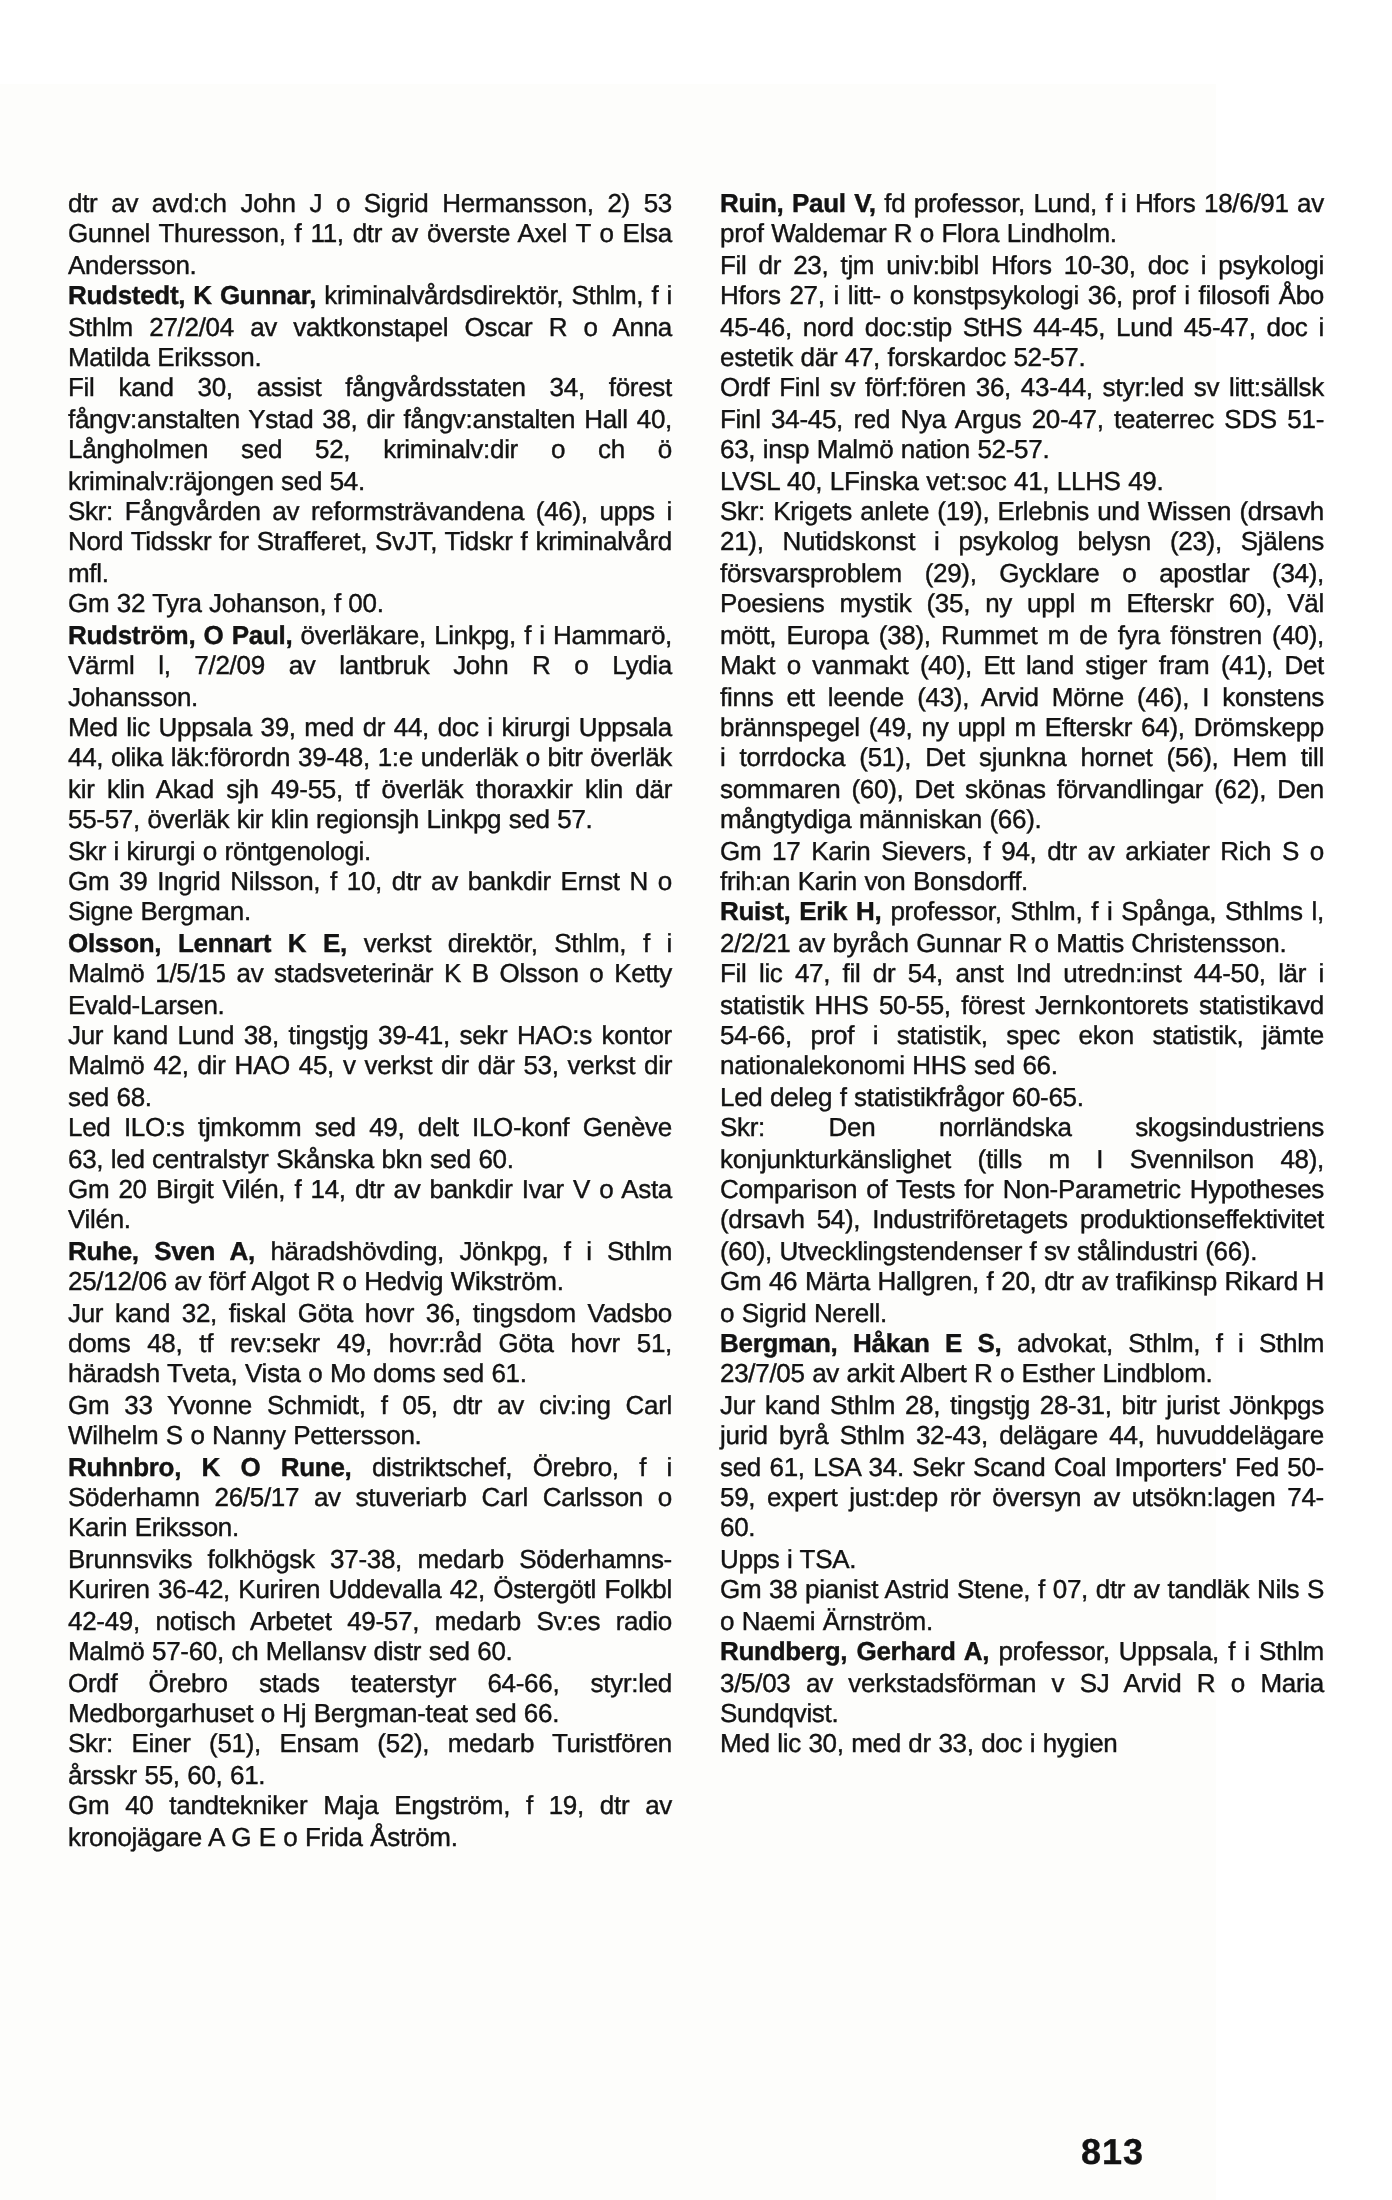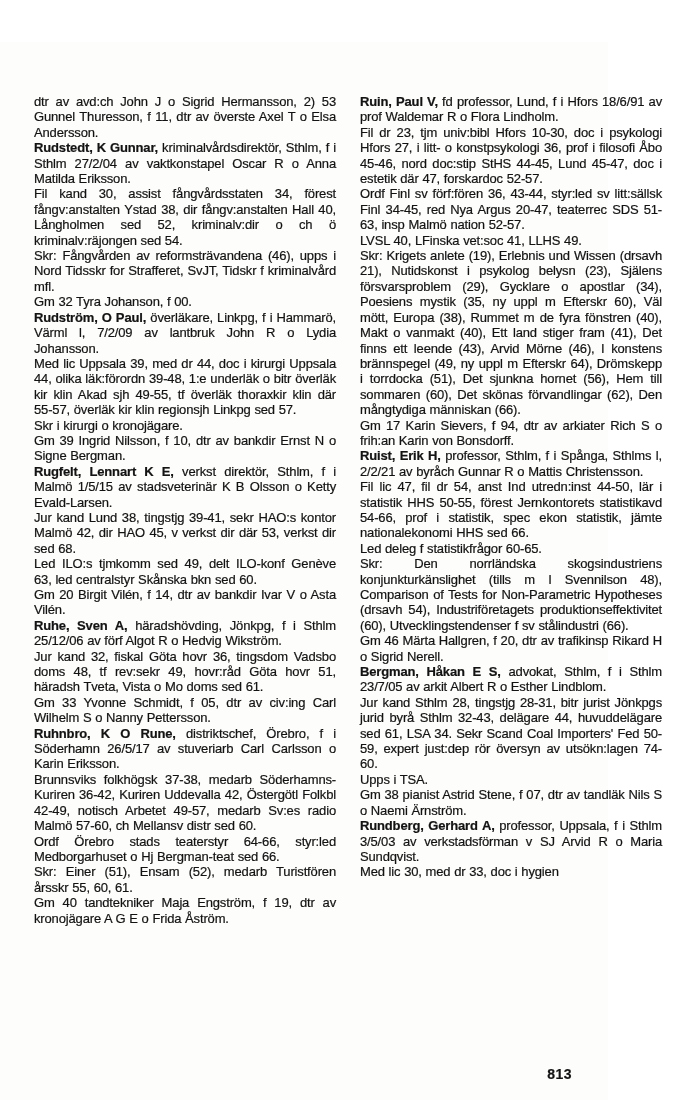--- a/index.html
+++ b/index.html
@@ -42,42 +42,42 @@
     -webkit-text-stroke: 0.2px;
     hyphens: auto;
   }
   .entry-name {
     font-weight: bold;
   }
   .page-number {
     position: absolute;
     top: 1024px;
     right: 36px;
-    font-size: 14px;
+    font-size: 18px;
     font-weight: bold;
     letter-spacing: 0.5px;
     -webkit-text-stroke: 0.2px;
   }
 </style>
 </head>
 <body>
 
 <div class="page">
   <div class="columns">
     <div class="column" id="col-left">
         <p class="para">dtr av avd:ch John J o Sigrid Hermansson, 2) 53 Gunnel Thuresson, f 11, dtr av överste Axel T o Elsa Andersson.</p>
         <p class="para"><span class="entry-name">Rudstedt, K Gunnar,</span> kriminalvårdsdirektör, Sthlm, f i Sthlm 27/2/04 av vaktkonstapel Oscar R o Anna Matilda Eriksson.</p>
         <p class="para">Fil kand 30, assist fångvårdsstaten 34, förest fångv:anstalten Ystad 38, dir fångv:anstalten Hall 40, Långholmen sed 52, kriminalv:dir o ch ö kriminalv:räjongen sed 54.</p>
         <p class="para">Skr: Fångvården av reformsträvandena (46), upps i Nord Tidsskr for Strafferet, SvJT, Tidskr f kriminalvård mfl.</p>
         <p class="para">Gm 32 Tyra Johanson, f 00.</p>
         <p class="para"><span class="entry-name">Rudström, O Paul,</span> överläkare, Linkpg, f i Hammarö, Värml l, 7/2/09 av lantbruk John R o Lydia Johansson.</p>
         <p class="para">Med lic Uppsala 39, med dr 44, doc i kirurgi Uppsala 44, olika läk:förordn 39-48, 1:e underläk o bitr överläk kir klin Akad sjh 49-55, tf överläk thoraxkir klin där 55-57, överläk kir klin regionsjh Linkpg sed 57.</p>
-        <p class="para">Skr i kirurgi o kronojägare.</p>
+        <p class="para">Skr i kirurgi o röntgenologi.</p>
         <p class="para">Gm 39 Ingrid Nilsson, f 10, dtr av bankdir Ernst N o Signe Bergman.</p>
-        <p class="para"><span class="entry-name">Rugfelt, Lennart K E,</span> verkst direktör, Sthlm, f i Malmö 1/5/15 av stadsveterinär K B Olsson o Ketty Evald-Larsen.</p>
+        <p class="para"><span class="entry-name">Olsson, Lennart K E,</span> verkst direktör, Sthlm, f i Malmö 1/5/15 av stadsveterinär K B Olsson o Ketty Evald-Larsen.</p>
         <p class="para">Jur kand Lund 38, tingstjg 39-41, sekr HAO:s kontor Malmö 42, dir HAO 45, v verkst dir där 53, verkst dir sed 68.</p>
         <p class="para">Led ILO:s tjmkomm sed 49, delt ILO-konf Genève 63, led centralstyr Skånska bkn sed 60.</p>
         <p class="para">Gm 20 Birgit Vilén, f 14, dtr av bankdir Ivar V o Asta Vilén.</p>
         <p class="para"><span class="entry-name">Ruhe, Sven A,</span> häradshövding, Jönkpg, f i Sthlm 25/12/06 av förf Algot R o Hedvig Wikström.</p>
         <p class="para">Jur kand 32, fiskal Göta hovr 36, tingsdom Vadsbo doms 48, tf rev:sekr 49, hovr:råd Göta hovr 51, häradsh Tveta, Vista o Mo doms sed 61.</p>
         <p class="para">Gm 33 Yvonne Schmidt, f 05, dtr av civ:ing Carl Wilhelm S o Nanny Pettersson.</p>
         <p class="para"><span class="entry-name">Ruhnbro, K O Rune,</span> distriktschef, Örebro, f i Söderhamn 26/5/17 av stuveriarb Carl Carlsson o Karin Eriksson.</p>
         <p class="para">Brunnsviks folkhögsk 37-38, medarb Söderhamns-Kuriren 36-42, Kuriren Uddevalla 42, Östergötl Folkbl 42-49, notisch Arbetet 49-57, medarb Sv:es radio Malmö 57-60, ch Mellansv distr sed 60.</p>
         <p class="para">Ordf Örebro stads teaterstyr 64-66, styr:led Medborgarhuset o Hj Bergman-teat sed 66.</p>
         <p class="para">Skr: Einer (51), Ensam (52), medarb Turistfören årsskr 55, 60, 61.</p>

